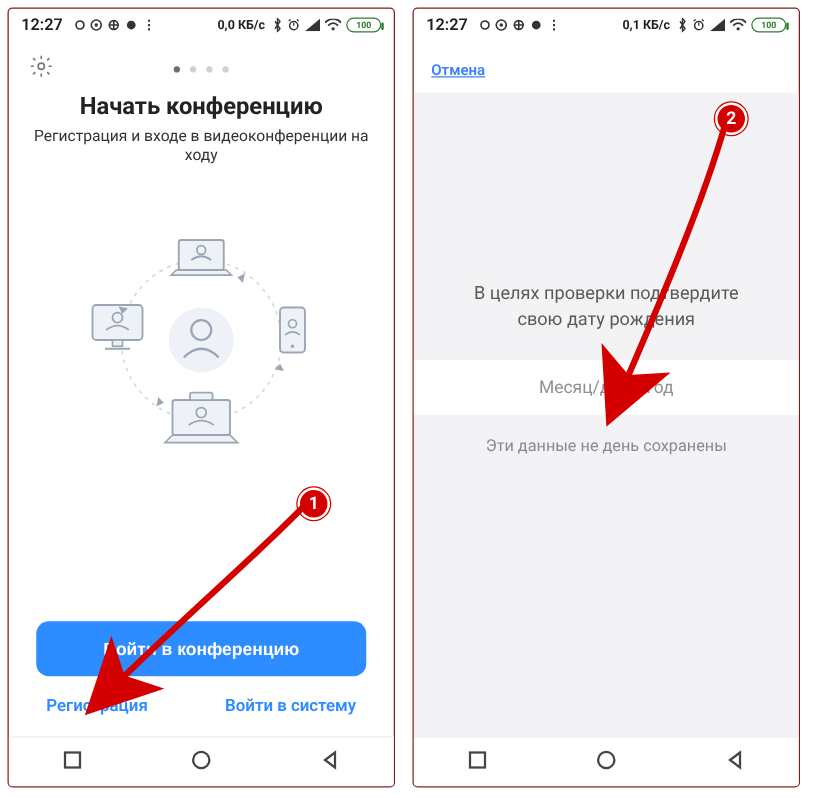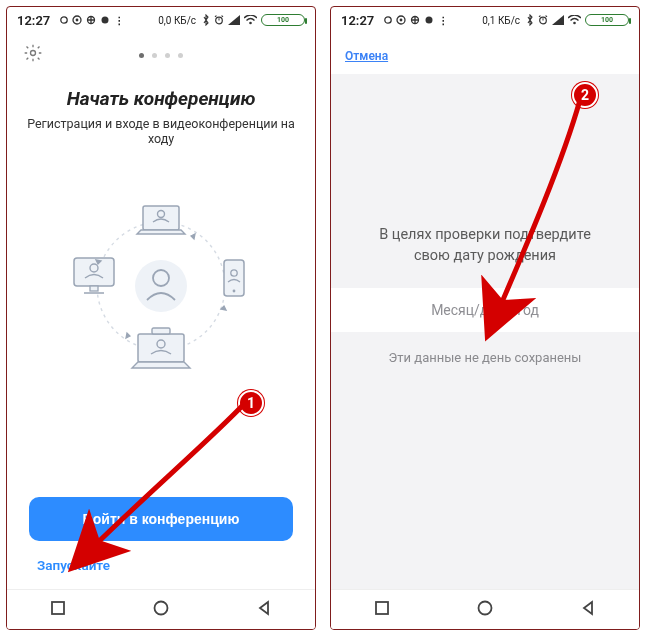--- a/index.html
+++ b/index.html
@@ -33,24 +33,24 @@
     display: flex;
     align-items: center;
     font-size: 12px;
     font-weight: 600;
     color: #222;
     padding: 0 10px;
     gap: 4px;
   }
   .statusbar .time { font-size: 13px; margin-right: 6px; }
   .statusbar .spacer { flex: 1; }
-  .statusbar .nettext { font-size: 10px; font-weight: 400; margin: 0 2px; }
+  .statusbar .nettext { font-size: 10px; font-weight: 700; margin: 0 2px; }
   .statusbar svg { display: block; }
   .battery {
-    width: 44px; height: 12px;
+    width: 28px; height: 12px;
     border: 1px solid #2e7d32;
     border-radius: 6px;
     position: relative;
     display: flex; align-items: center; justify-content: center;
     color: #2e7d32;
     font-size: 7px; font-weight: 700;
   }
   .battery::after {
     content: "";
     position: absolute; right: -3px; top: 3px;
@@ -69,22 +69,21 @@
     justify-content: center;
     gap: 8px;
   }
   .dot { width: 5px; height: 5px; border-radius: 50%; background: #d0d0d0; }
   .dot.active { background: #6e6e6e; }
   .p1-title {
     text-align: center;
     font-size: 19px;
     font-weight: 700;
     color: #222;
-    margin-top: 16px;
-    font-style: italic;
+    margin-top: 2px;
   }
   .p1-sub {
     text-align: center;
     font-size: 12.5px;
     color: #333;
     margin-top: 6px;
     padding: 0 10px;
   }
   .illus {
     flex: 0 0 auto;
@@ -316,21 +315,22 @@
       </svg>
     </div>
 
     <div class="p1-spacer"></div>
 
     <button class="join-btn">
       <span>Войти в конференцию</span>
     </button>
 
     <div class="links">
-      <span class="link">Запускайте</span>
+      <span class="link">Регистрация</span>
+      <span class="link">Войти в систему</span>
     </div>
 
     <div class="navbar">
       <span class="nbtn"><svg width="16" height="16">
             <rect x="2" y="2" width="12" height="12" fill="none" stroke="#444" stroke-width="1.8"></rect>
           </svg></span>
       <span class="nbtn"><svg width="18" height="18">
             <circle cx="9" cy="9" r="6.5" fill="none" stroke="#444" stroke-width="1.8"></circle>
           </svg></span>
       <span class="nbtn"><svg width="16" height="16">

